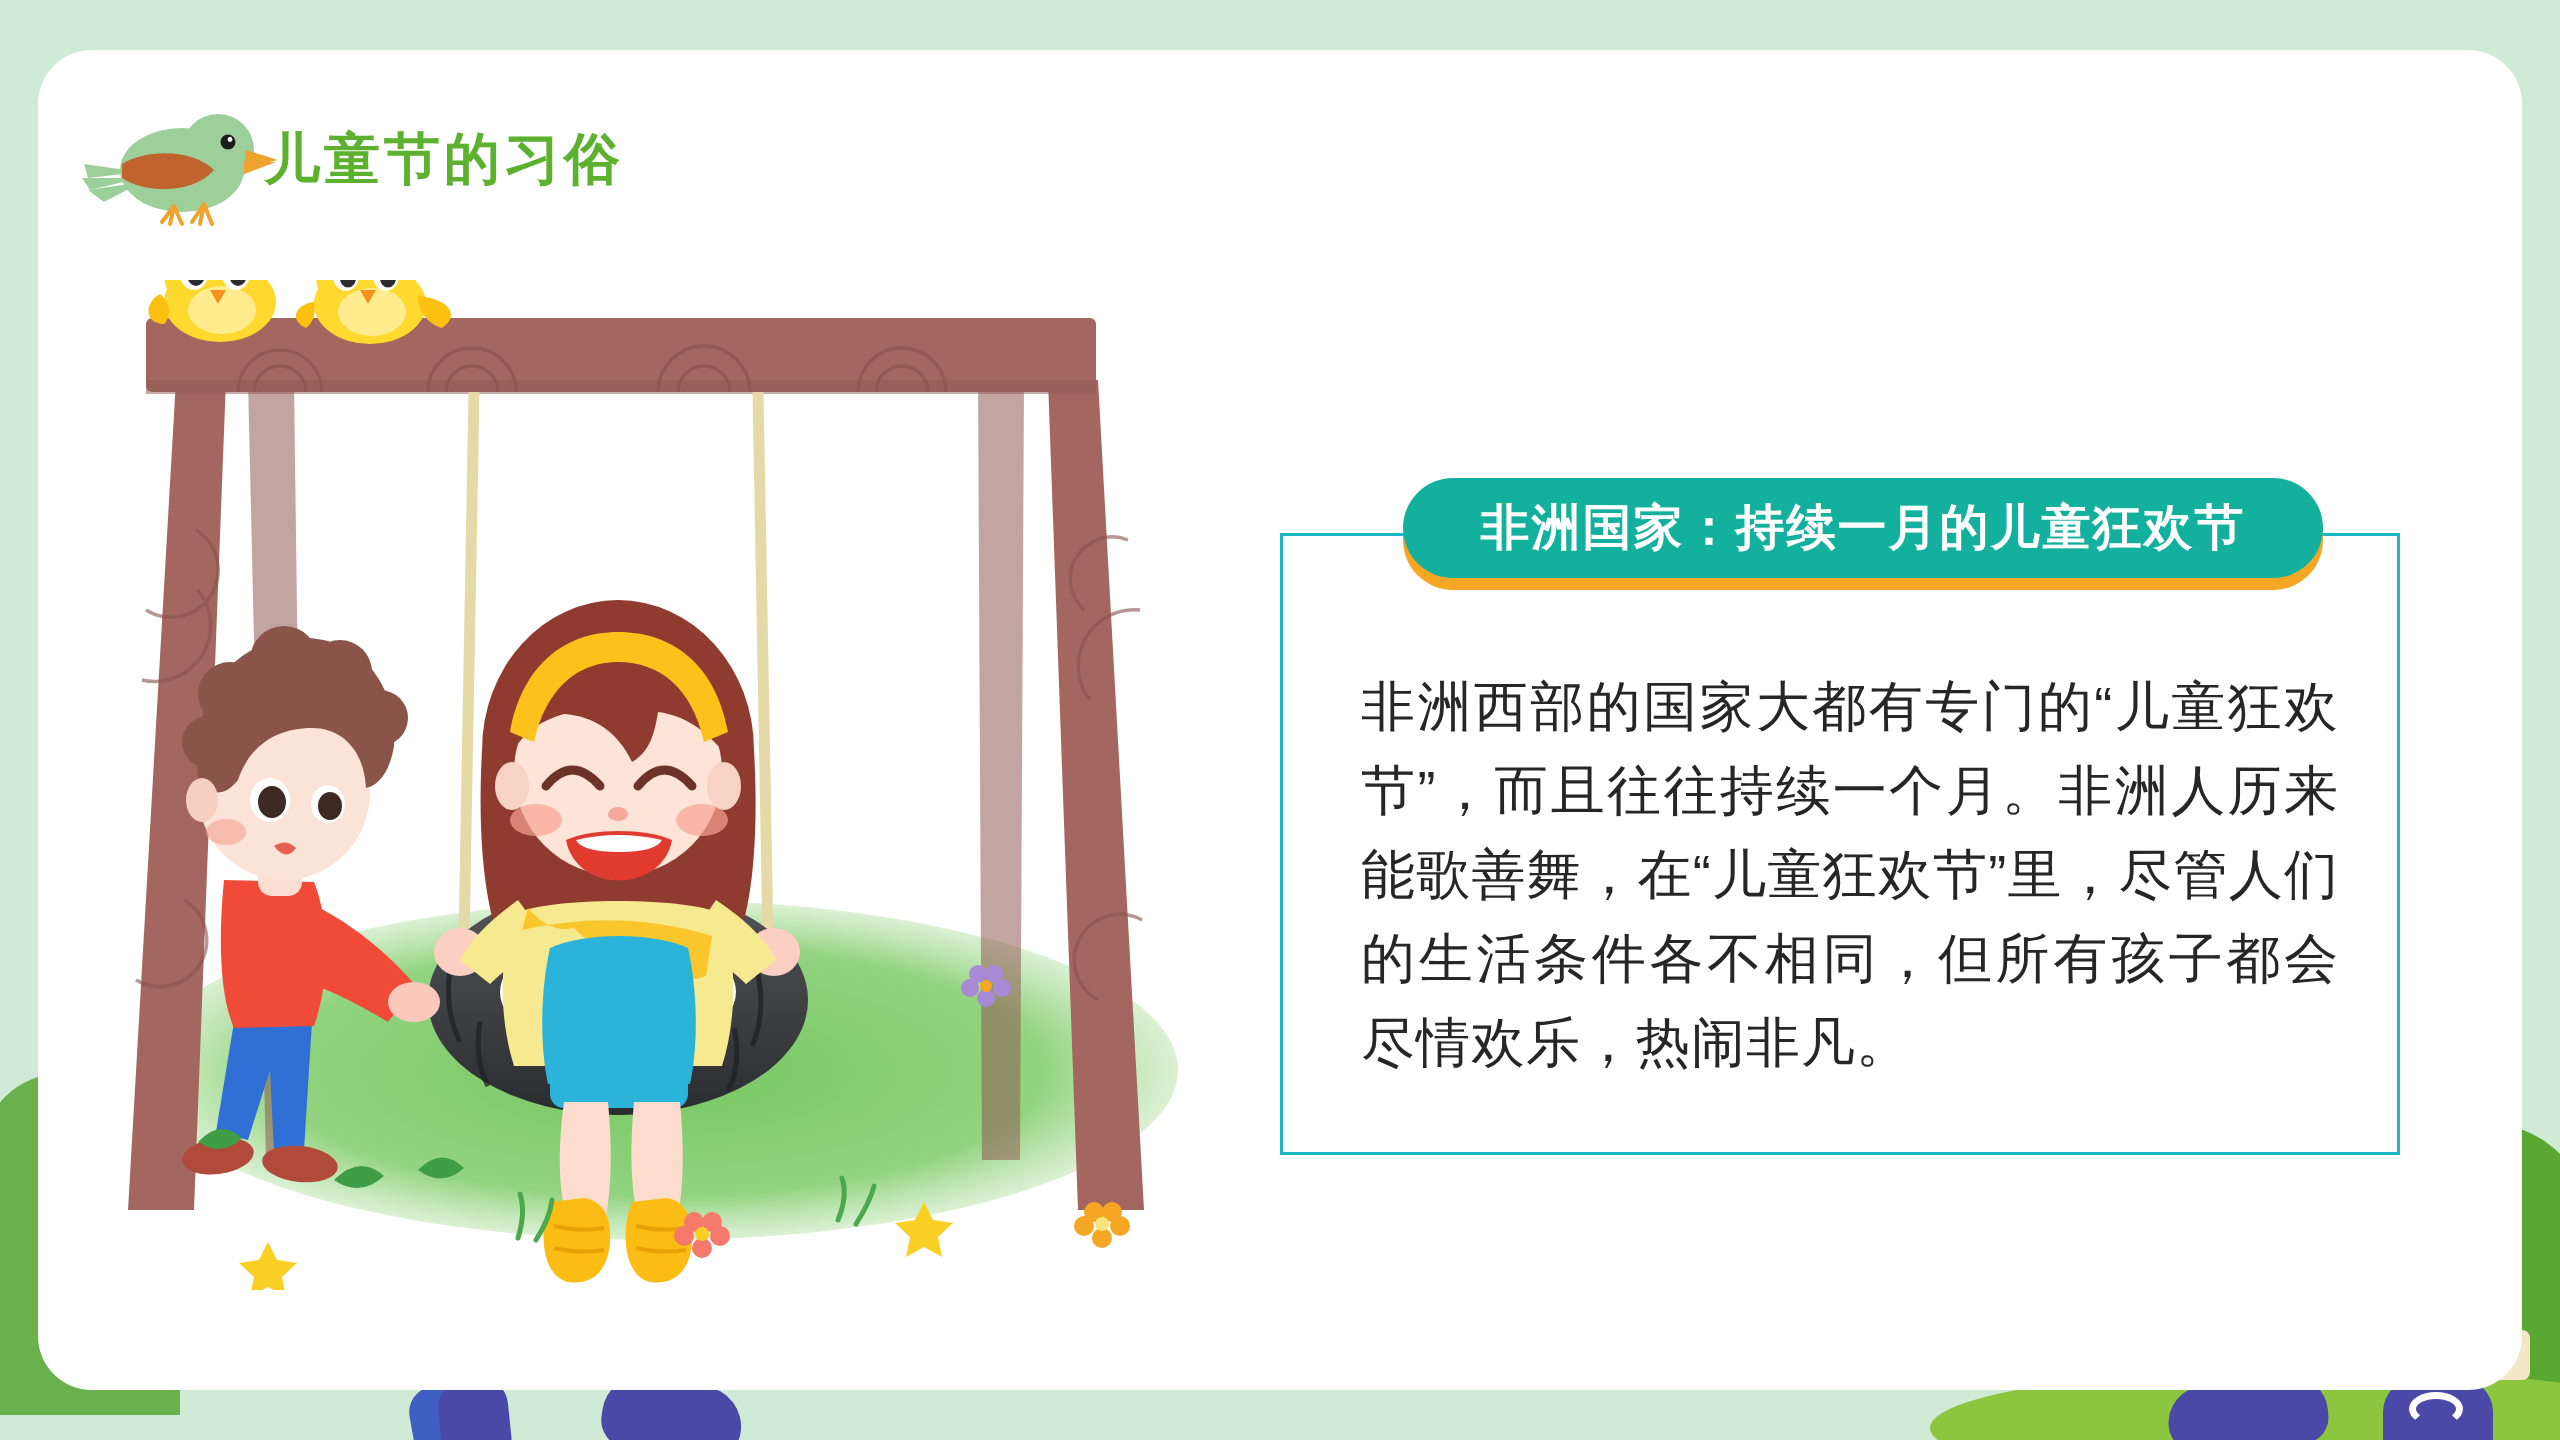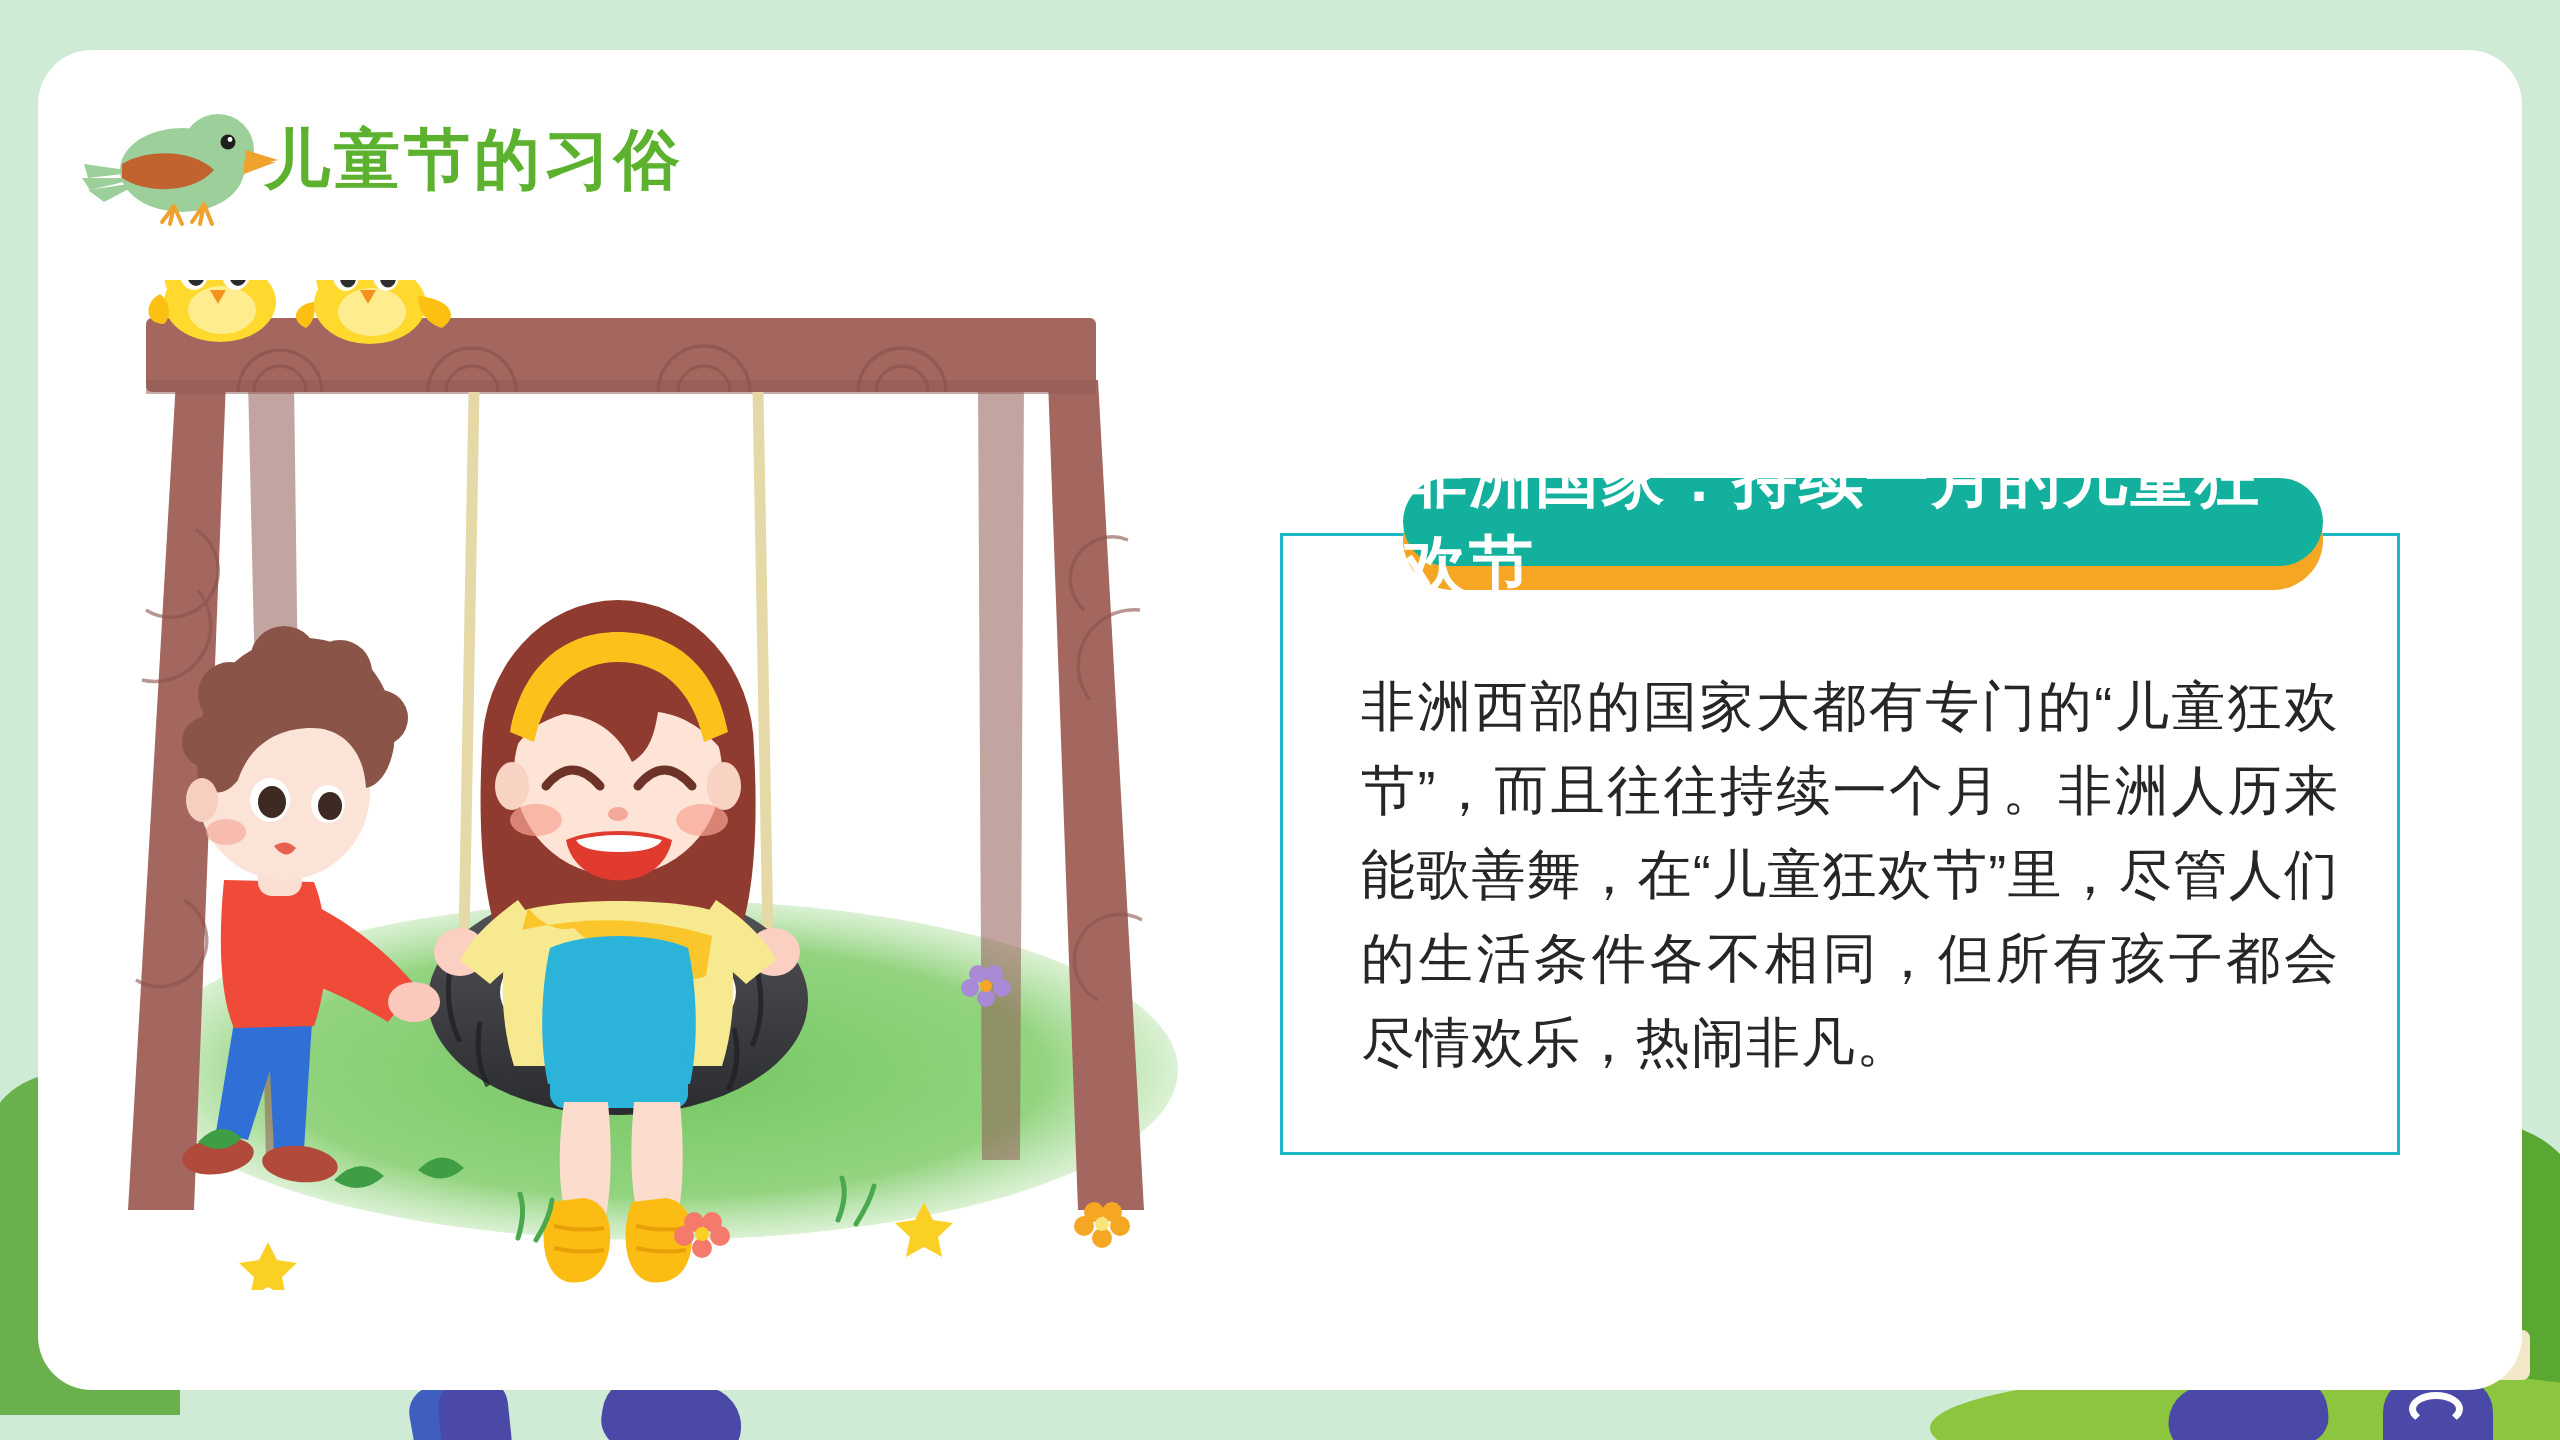--- a/index.html
+++ b/index.html
@@ -73,21 +73,21 @@
     position:absolute; left:38px; top:50px;
     width:2484px; height:1340px;
     background:#ffffff; border-radius:54px;
     overflow:hidden;
   }
 
   
   .header{ position:absolute; left:40px; top:48px; display:flex; align-items:center; }
   .bird-icon{ width:200px; height:130px; flex:0 0 auto; }
   .page-title{
-    font-size:66px; font-weight:bold; color:#5cb12f;
+    font-size:56px; font-weight:bold; color:#5cb12f;
     letter-spacing:4px; line-height:1; margin-left:-14px; padding-bottom:8px;
   }
 
   
   .illustration{
     position:absolute; left:60px; top:230px; width:1180px; height:1010px;
   }
   .ill-svg{ width:100%; height:100%; display:block; }
 
   
@@ -104,24 +104,24 @@
     position:absolute; left:120px; top:-58px;
     z-index:3;
   }
   .badge-shadow{
     position:absolute; left:0; top:12px;
     width:920px; height:100px;
     background:#f5a623; border-radius:52px;
   }
   .badge{
     position:relative;
-    width:920px; height:88px;
+    width:920px; height:100px;
     background:#13b09d; border-radius:52px;
     display:flex; align-items:center; justify-content:center;
-    color:#ffffff; font-size:64px; font-weight:bold; letter-spacing:2px;
+    color:#ffffff; font-size:49px; font-weight:bold; letter-spacing:2px;
   }
 
   .body-text{
     position:absolute; left:78px; top:128px; right:58px;
     font-size:54px; line-height:84px; color:#262626;
     letter-spacing:1px; text-align:justify;
   }
 </style>
 </head>
 <body>

